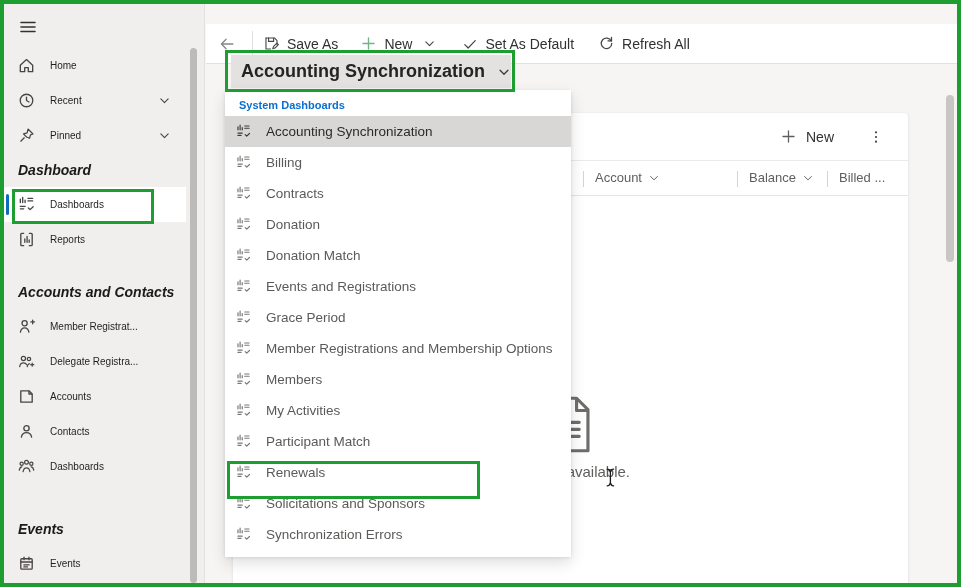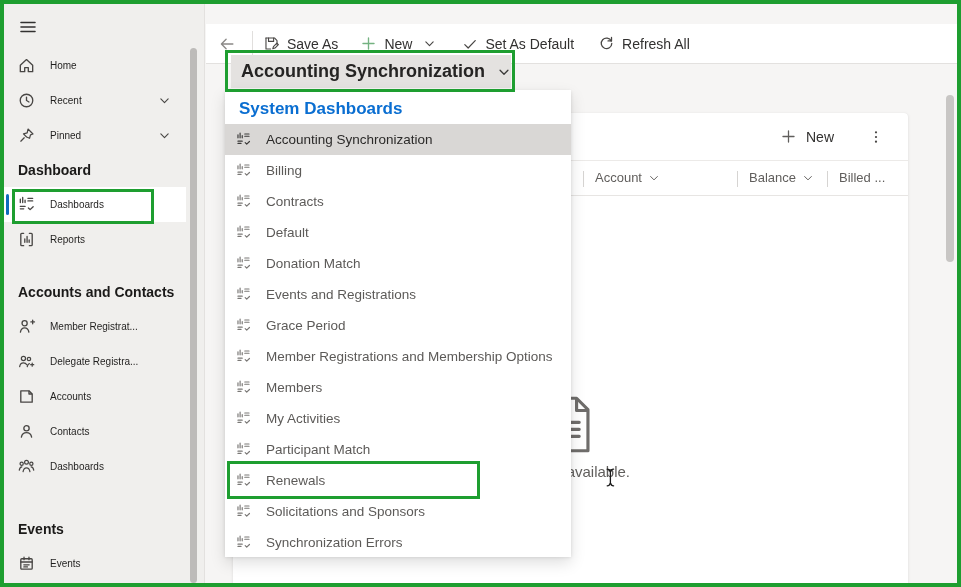--- a/index.html
+++ b/index.html
@@ -5,21 +5,21 @@
   html,body{margin:0;padding:0;background:#fff;}
   *{box-sizing:border-box;font-family:"Liberation Sans","DejaVu Sans",sans-serif;}
   .frame{position:relative;width:961px;height:587px;border:4px solid #1e9e30;background:#f6f5f4;overflow:hidden;}
   
   .sidebar{position:absolute;left:0;top:0;width:201px;height:579px;background:#f0efed;border-right:1px solid #e3e1df;padding-top:44px;z-index:2;}
   .hamburger{position:absolute;left:11px;top:10px;width:26px;height:26px;display:flex;align-items:center;justify-content:center;cursor:pointer;}
   .side-item{position:relative;height:35px;display:flex;align-items:center;padding-left:12px;gap:14px;color:#201f1e;font-size:10px;cursor:pointer;}
   .side-item.indent{}
   .side-item.sel{background:#fff;width:182px;}
   .side-item.sel::before{content:"";position:absolute;left:2px;top:7px;bottom:7px;width:3px;border-radius:2px;background:#0f6cbd;}
-  .side-group{height:34px;display:flex;align-items:center;padding-left:14px;font-size:14px;font-weight:700;color:#1b1a19;}
+  .side-group{height:34px;display:flex;align-items:center;padding-left:14px;font-size:14px;font-weight:700;color:#1b1a19;font-style:italic;}
   .gap18{height:18px;}.gap28{height:28px;}
   .chev{margin-left:auto;margin-right:33px;display:flex;}
   .icn{display:flex;align-items:center;justify-content:center;width:20px;color:#484644;flex:none;}
   .side-scroll{position:absolute;left:186px;top:44px;bottom:0;width:7px;border-radius:4px;background:#bdbbb9;}
   
   .toolbar{position:absolute;left:202px;right:0;top:0;height:40px;background:#fff;border-bottom:1px solid #e3e1df;display:flex;align-items:center;z-index:2;margin-top:20px;}
   .tb-btn{display:flex;align-items:center;gap:7px;font-size:14px;color:#323130;cursor:pointer;white-space:nowrap;}
   .tb-divider{width:1px;height:26px;background:#e1dfdd;margin-left:12px;}
   .back{margin-left:8px;width:26px;justify-content:center;color:#8a8886;}
   
@@ -30,21 +30,21 @@
   .grid-header{position:absolute;left:0;right:0;top:47px;height:36px;border-top:1px solid #eceae8;border-bottom:1px solid #e7e5e3;font-size:13px;color:#605e5c;overflow:hidden;}
   .col-sep{position:absolute;top:10px;width:1px;height:16px;background:#d6d4d2;}
   .col-label{position:absolute;top:9px;display:flex;align-items:center;gap:6px;white-space:nowrap;text-align:right;}
   .empty{position:absolute;left:337px;top:283px;transform:translateX(-50%);display:flex;flex-direction:column;align-items:center;gap:10px;}
   .empty .txt{font-size:15px;color:#605e5c;white-space:nowrap;}
   .page-scroll{position:absolute;right:3px;top:91px;width:8px;height:167px;border-radius:4px;background:#c8c6c4;z-index:3;}
   
   .view-trigger{position:absolute;left:227px;top:51px;width:280px;height:33px;background:#e4e2e0;display:flex;align-items:center;padding:0 10px;gap:12px;z-index:5;cursor:pointer;}
   .view-trigger .ttl{font-size:18px;font-weight:700;color:#252423;white-space:nowrap;}
   .dropdown{position:absolute;left:221px;top:86px;width:346px;height:467px;background:#fff;box-shadow:0 6.4px 14.4px rgba(0,0,0,.13),0 1.2px 3.6px rgba(0,0,0,.11);z-index:5;overflow:hidden;}
-  .dd-head{padding:9px 14px 5px;font-size:17px;font-weight:700;color:#0a6ed1;}
+  .dd-head{padding:9px 14px 5px;font-size:11px;font-weight:700;color:#0a6ed1;}
   .dd-item{height:31px;display:flex;align-items:center;padding-left:8px;gap:13px;font-size:13.5px;color:#5c5a58;cursor:pointer;white-space:nowrap;}
   .dd-item .icn{color:#7a7876;}
   .dd-item.sel{background:#d9d7d5;color:#2b2a29;}
   .dd-item.sel .icn{color:#3b3a39;}
   
   .green-box{position:absolute;border:3px solid #1e9e30;z-index:10;pointer-events:none;}
   .box-title{left:221px;top:46px;width:290px;height:42px;}
   .box-dashboards{left:8px;top:185px;width:142px;height:35px;}
   .box-renewals{left:223px;top:457px;width:253px;height:38px;}
   .cursor{position:absolute;left:600px;top:463px;z-index:11;pointer-events:none;}
@@ -360,21 +360,21 @@
       </span>
       <span class="dd-label">Contracts</span>
     </div>
 
     <div class="dd-item">
       <span class="icn">
         <svg width="17" height="17" viewBox="0 0 20 20">
               <use href="#i-dash"></use>
             </svg>
       </span>
-      <span class="dd-label">Default</span>
+      <span class="dd-label">Donation</span>
     </div>
 
     <div class="dd-item">
       <span class="icn">
         <svg width="17" height="17" viewBox="0 0 20 20">
               <use href="#i-dash"></use>
             </svg>
       </span>
       <span class="dd-label">Donation Match</span>
     </div>

